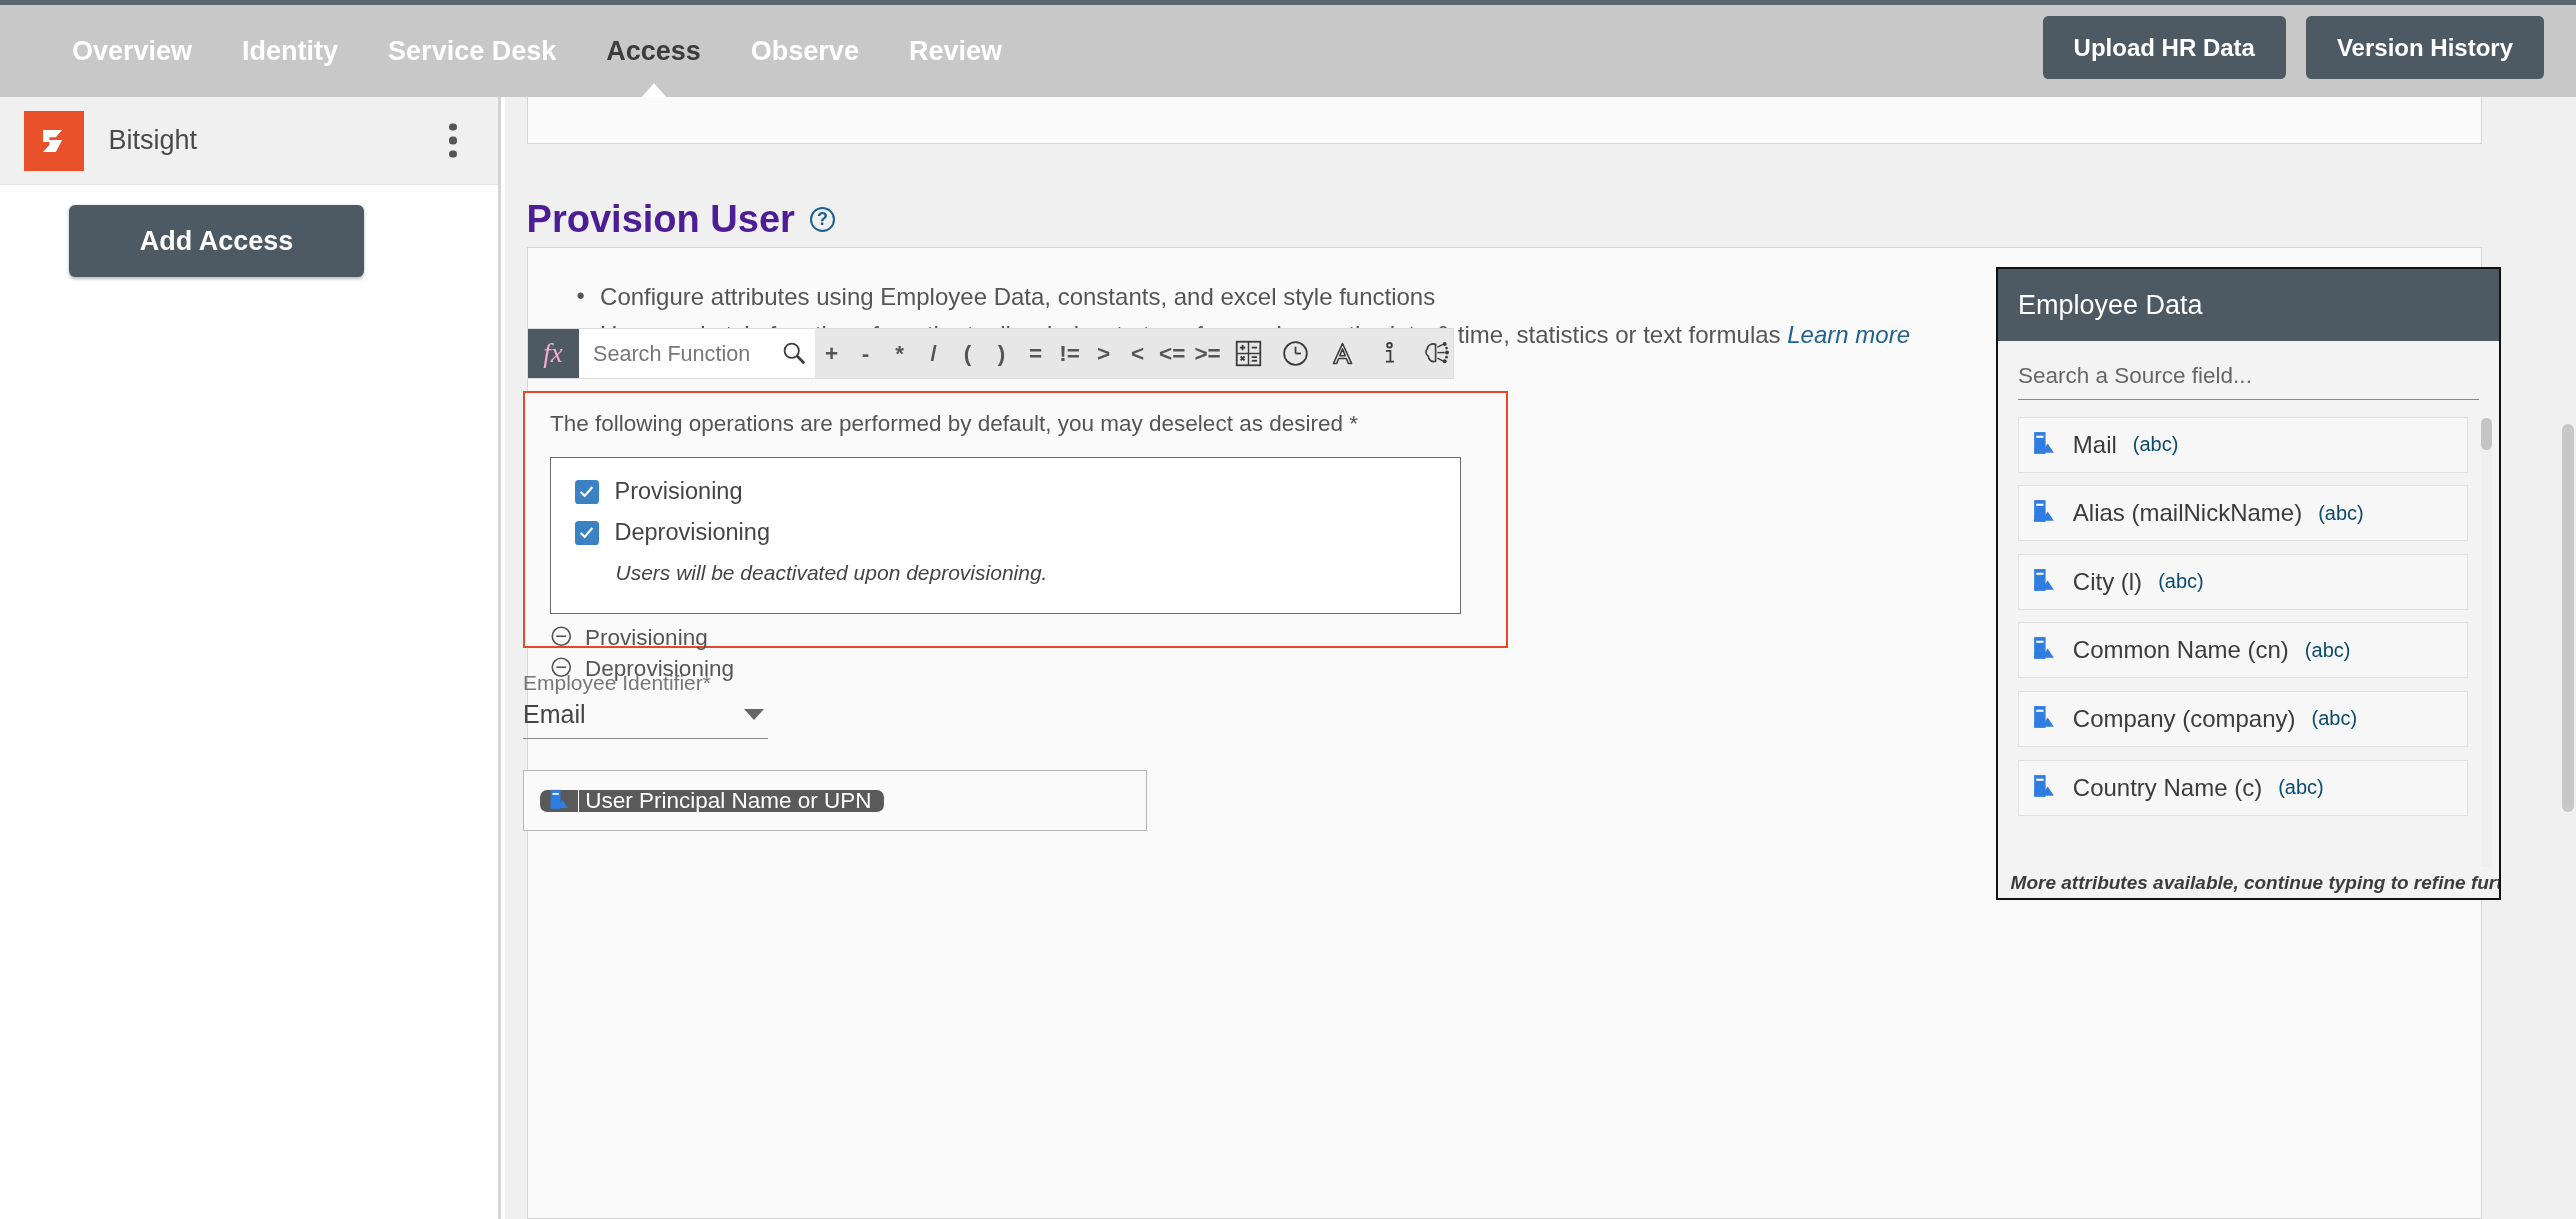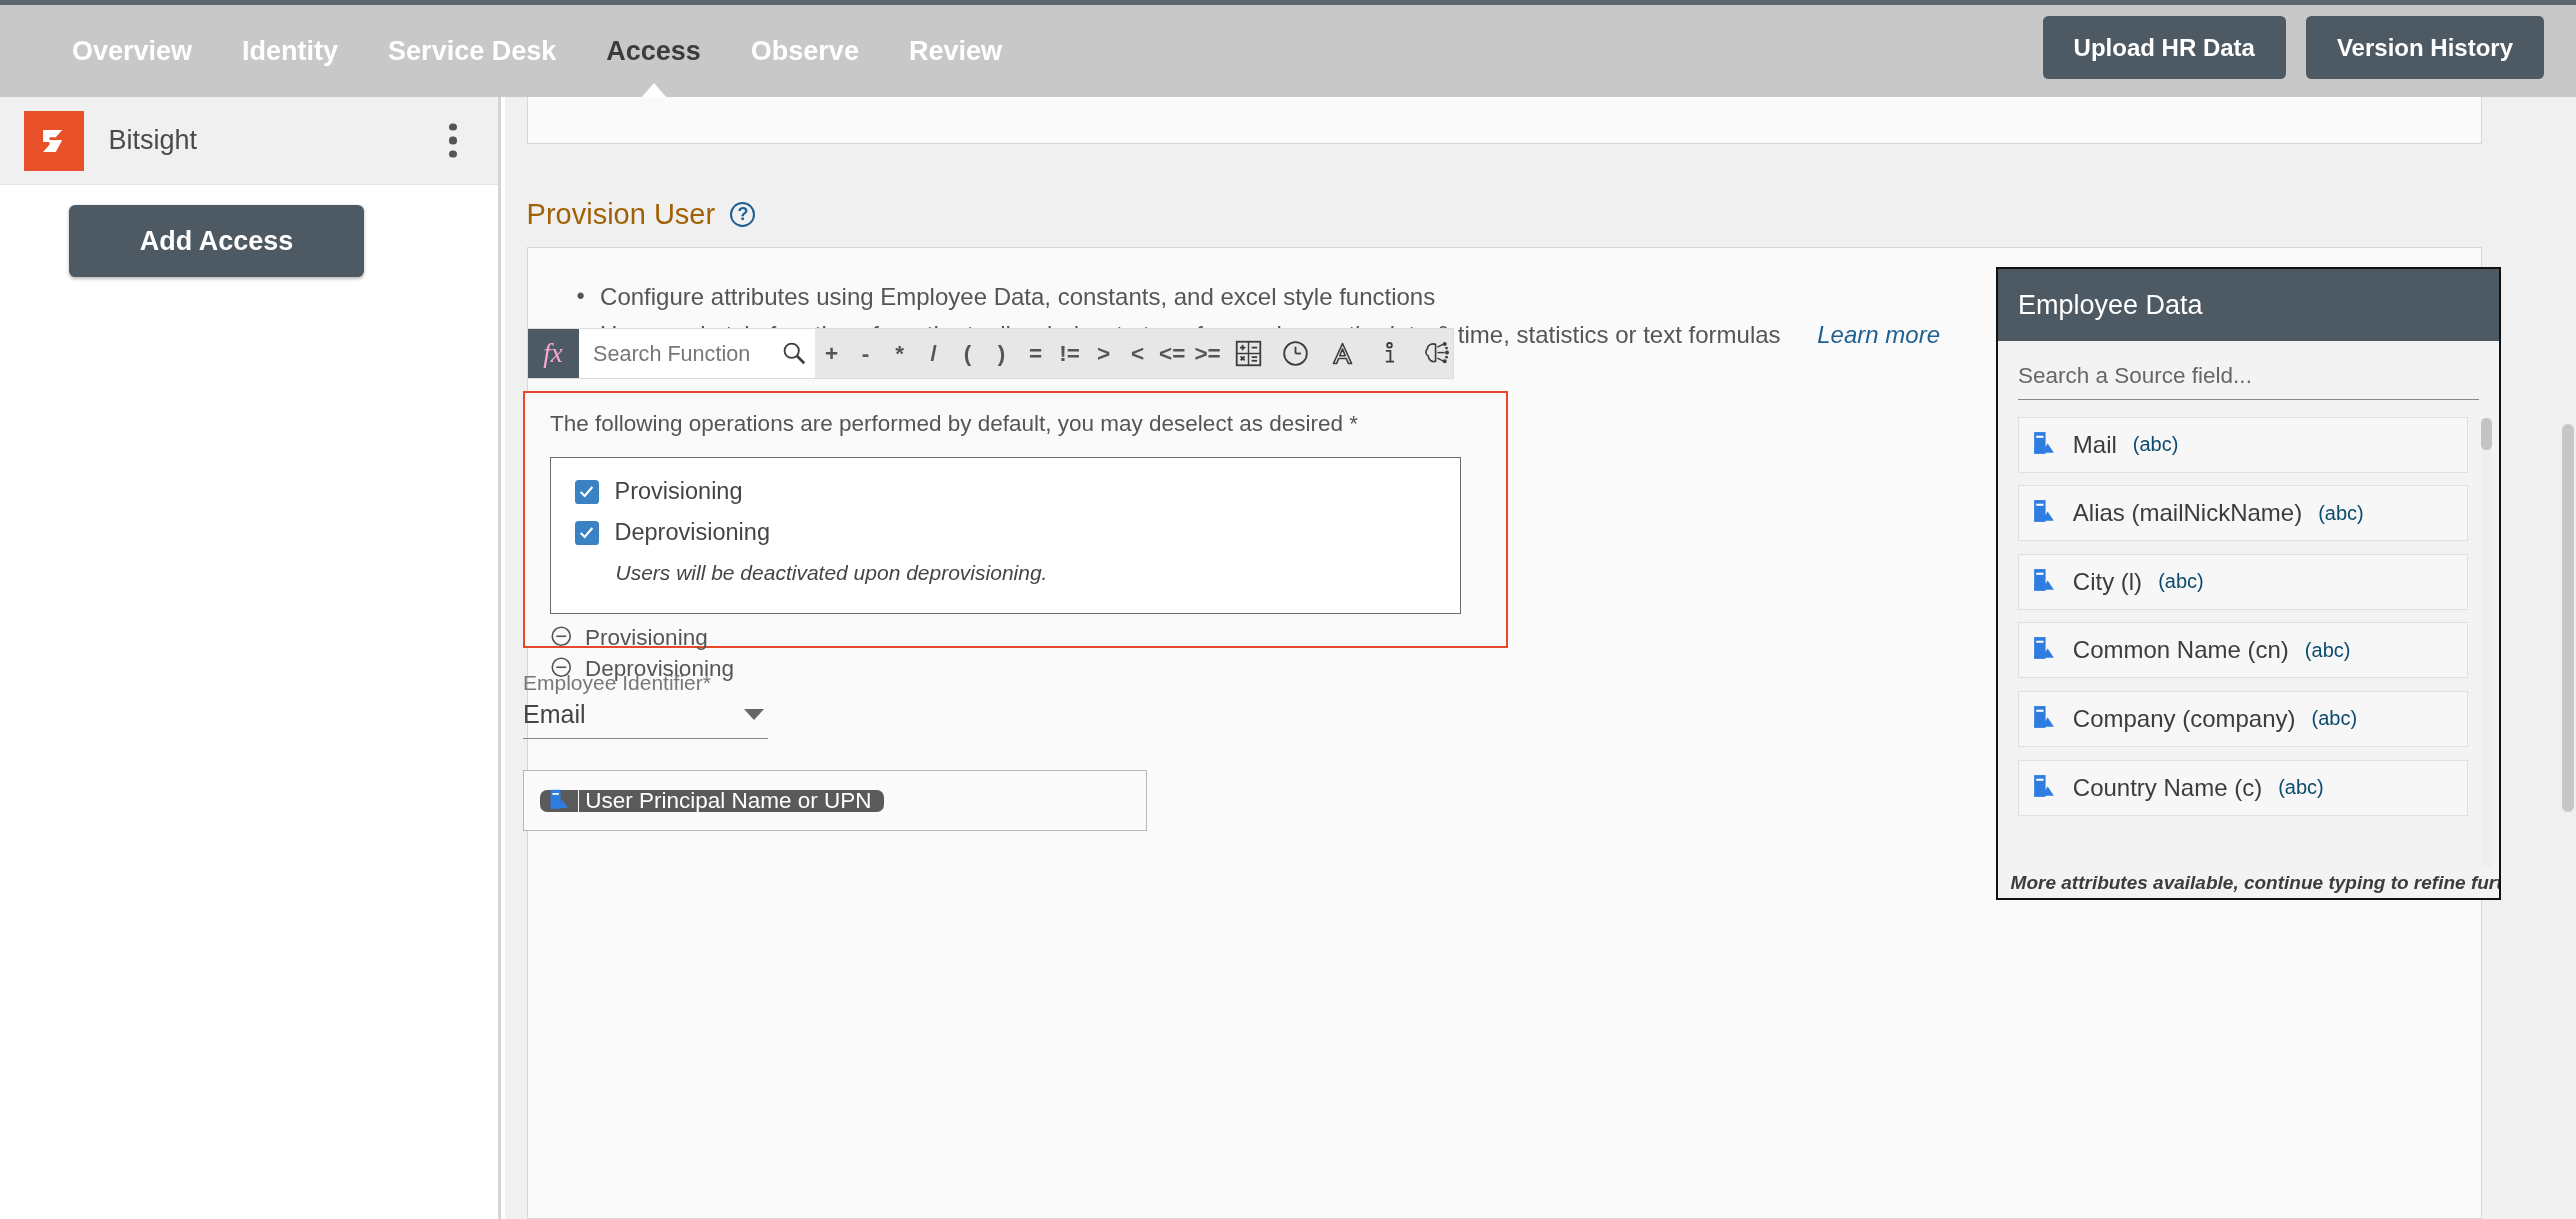--- a/index.html
+++ b/index.html
@@ -92,21 +92,21 @@
   }
   .card-stub {
     position: absolute; top: 0px; left: 21.6px; width: 1955px; height: 47px;
     background: #fafafa; border: 0.9px solid #d6d6d6; border-top: none;
   }
 
   .section-title-row {
     position: absolute; top: 101px; left: 21.6px;
     display: flex; align-items: center; gap: 15.3px;
   }
-  .section-title { font-size: 29px; font-weight: normal; color: #a16207; }
+  .section-title { font-size: 38px; font-weight: bold; color: #4c1d95; }
   .help-icon {
     width: 25px; height: 25px; border-radius: 50%;
     border: 2.3px solid #1f5e8f; color: #1f5e8f;
     font-size: 18px; font-weight: bold; line-height: 21.6px; text-align: center;
     cursor: pointer;
   }
 
   .panel {
     position: absolute; top: 150px; left: 21.6px;
     width: 1955px; height: 972px;
@@ -115,21 +115,21 @@
 
   .bullets { padding: 32px 0 0 49px; }
   .bullets li {
     list-style: none; position: relative; padding-left: 23.5px;
     font-size: 24px; color: #555; line-height: 34px; margin-bottom: 3.6px;
   }
   .bullets li::before {
     content: "•"; position: absolute; left: 0; top: -0.9px; font-size: 23.5px; color: #555;
   }
   .learn-more {
-    color: #1f6193; font-style: italic; text-decoration: none; cursor: pointer; margin-left: 30px;
+    color: #1f6193; font-style: italic; text-decoration: none; cursor: pointer;
   }
 
   
   .fx-toolbar {
     position: absolute; top: 231px; left: 21.6px;
     width: 927px; height: 51px;
     display: flex; align-items: stretch;
     background: #e7e7e7; border: 0.9px solid #dcdcdc;
   }
   .fx-badge {

